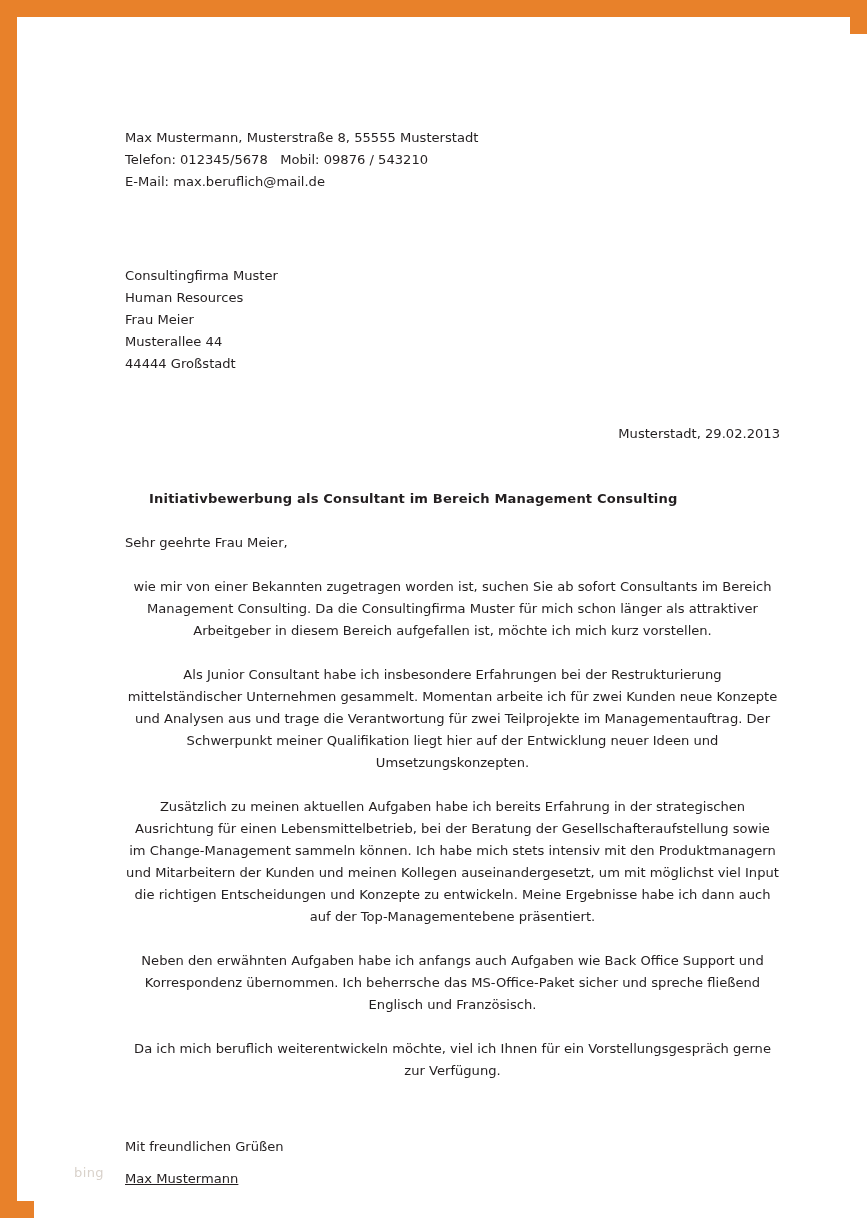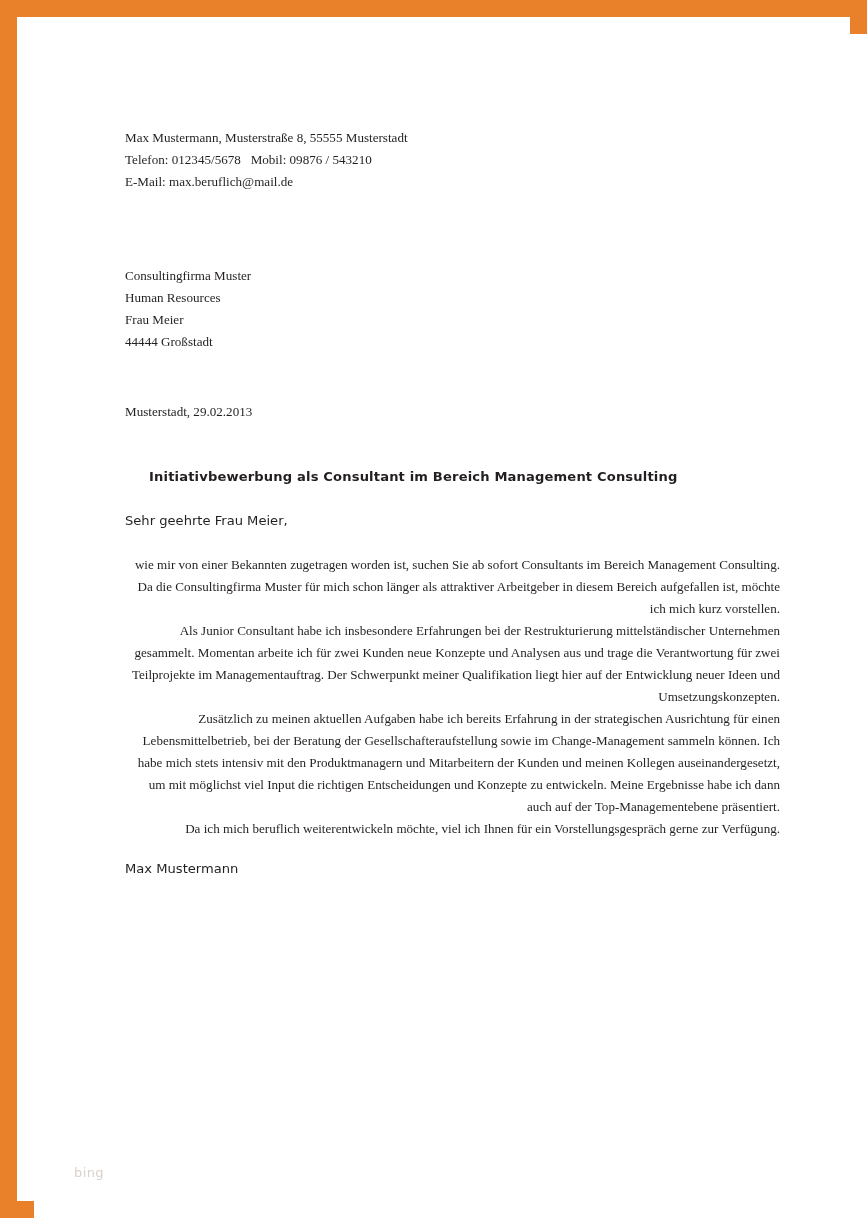--- a/index.html
+++ b/index.html
@@ -38,57 +38,57 @@
     width: 655px;
     color: #231f20;
     font-size: 13.1px;
     line-height: 22px;
   }
   .block {
     margin: 0;
   }
   .block .line {
     white-space: pre-wrap;
-    font-family: Liberation Serif, serif;
   }
   .sender {
     margin-bottom: 0;
   }
   .gap-1 { height: 72px; }
   .gap-2 { height: 48px; }
   .gap-3 { height: 43px; }
   .gap-4 { height: 22px; }
   .date-row {
-    text-align: left;
+    text-align: right;
     padding-right: 0px;
   }
   .date-row .line {
     display: inline-block;
   }
   .subject {
     font-weight: bold;
     letter-spacing: 0.15px;
     margin-left: 24px;
   }
   .salutation { }
   .para {
     margin: 0;
-    text-align: right;
-    font-family: Liberation Serif, serif;
+    text-align: center;
   }
   .para + .para {
+    margin-top: 22px;
   }
   .paragraphs {
     margin-top: 22px;
   }
   .closing {
     margin-top: 54px;
   }
   .signature {
-    margin-top: 18px;
+    margin-top: 10px;
+    text-decoration: underline;
   }
   .watermark {
     position: absolute;
     left: 40px;
     bottom: 38px;
     font-size: 13px;
     color: #d9d2cb;
     letter-spacing: 0.4px;
   }
 </style>
@@ -105,20 +105,21 @@
         <div class="line">Telefon: 012345/5678   Mobil: 09876 / 543210</div>
         <div class="line">E-Mail: max.beruflich@mail.de</div>
       </div>
 
       <div class="gap-1"></div>
 
       <div class="block recipient">
         <div class="line">Consultingfirma Muster</div>
         <div class="line">Human Resources</div>
         <div class="line">Frau Meier</div>
+        <div class="line">Musterallee 44</div>
         <div class="line">44444 Großstadt</div>
       </div>
 
       <div class="gap-2"></div>
 
       <div class="block date-row">
         <div class="line">Musterstadt, 29.02.2013</div>
       </div>
 
       <div class="gap-3"></div>
@@ -126,23 +127,25 @@
       <div class="block subject">Initiativbewerbung als Consultant im Bereich Management Consulting</div>
 
       <div class="gap-4"></div>
 
       <div class="block salutation">Sehr geehrte Frau Meier,</div>
 
       <div class="paragraphs">
         <p class="para">wie mir von einer Bekannten zugetragen worden ist, suchen Sie ab sofort Consultants im Bereich Management Consulting. Da  die Consultingfirma Muster für mich schon länger als attraktiver Arbeitgeber in diesem Bereich aufgefallen ist, möchte ich mich kurz vorstellen.</p>
         <p class="para">Als Junior Consultant habe ich insbesondere Erfahrungen bei der Restrukturierung mittelständischer Unternehmen gesammelt. Momentan arbeite ich für zwei Kunden neue Konzepte und Analysen aus und trage die Verantwortung für zwei Teilprojekte im Managementauftrag.  Der Schwerpunkt meiner Qualifikation liegt hier auf der Entwicklung neuer Ideen und Umsetzungskonzepten.</p>
         <p class="para">Zusätzlich zu meinen aktuellen Aufgaben habe ich bereits Erfahrung in der strategischen Ausrichtung für einen Lebensmittelbetrieb, bei der Beratung der Gesellschafteraufstellung sowie im Change-Management sammeln können. Ich habe mich stets intensiv mit den Produktmanagern und Mitarbeitern der Kunden und meinen Kollegen auseinandergesetzt, um mit möglichst viel Input die richtigen Entscheidungen und Konzepte zu entwickeln. Meine Ergebnisse habe ich dann auch auf der Top-Managementebene präsentiert.</p>
+        <p class="para">Neben den erwähnten Aufgaben habe ich anfangs auch Aufgaben wie Back Office Support und Korrespondenz übernommen. Ich beherrsche das MS-Office-Paket sicher und spreche fließend Englisch und Französisch.</p>
         <p class="para">Da ich mich beruflich weiterentwickeln möchte, viel ich Ihnen für ein Vorstellungsgespräch gerne zur Verfügung.</p>
       </div>
 
+      <div class="block closing">Mit freundlichen Grüßen</div>
 
       <div class="block signature">Max Mustermann</div>
 
     </div>
 
     <div class="watermark">bing</div>
   </div>
 </div>
 
 </body></html>

